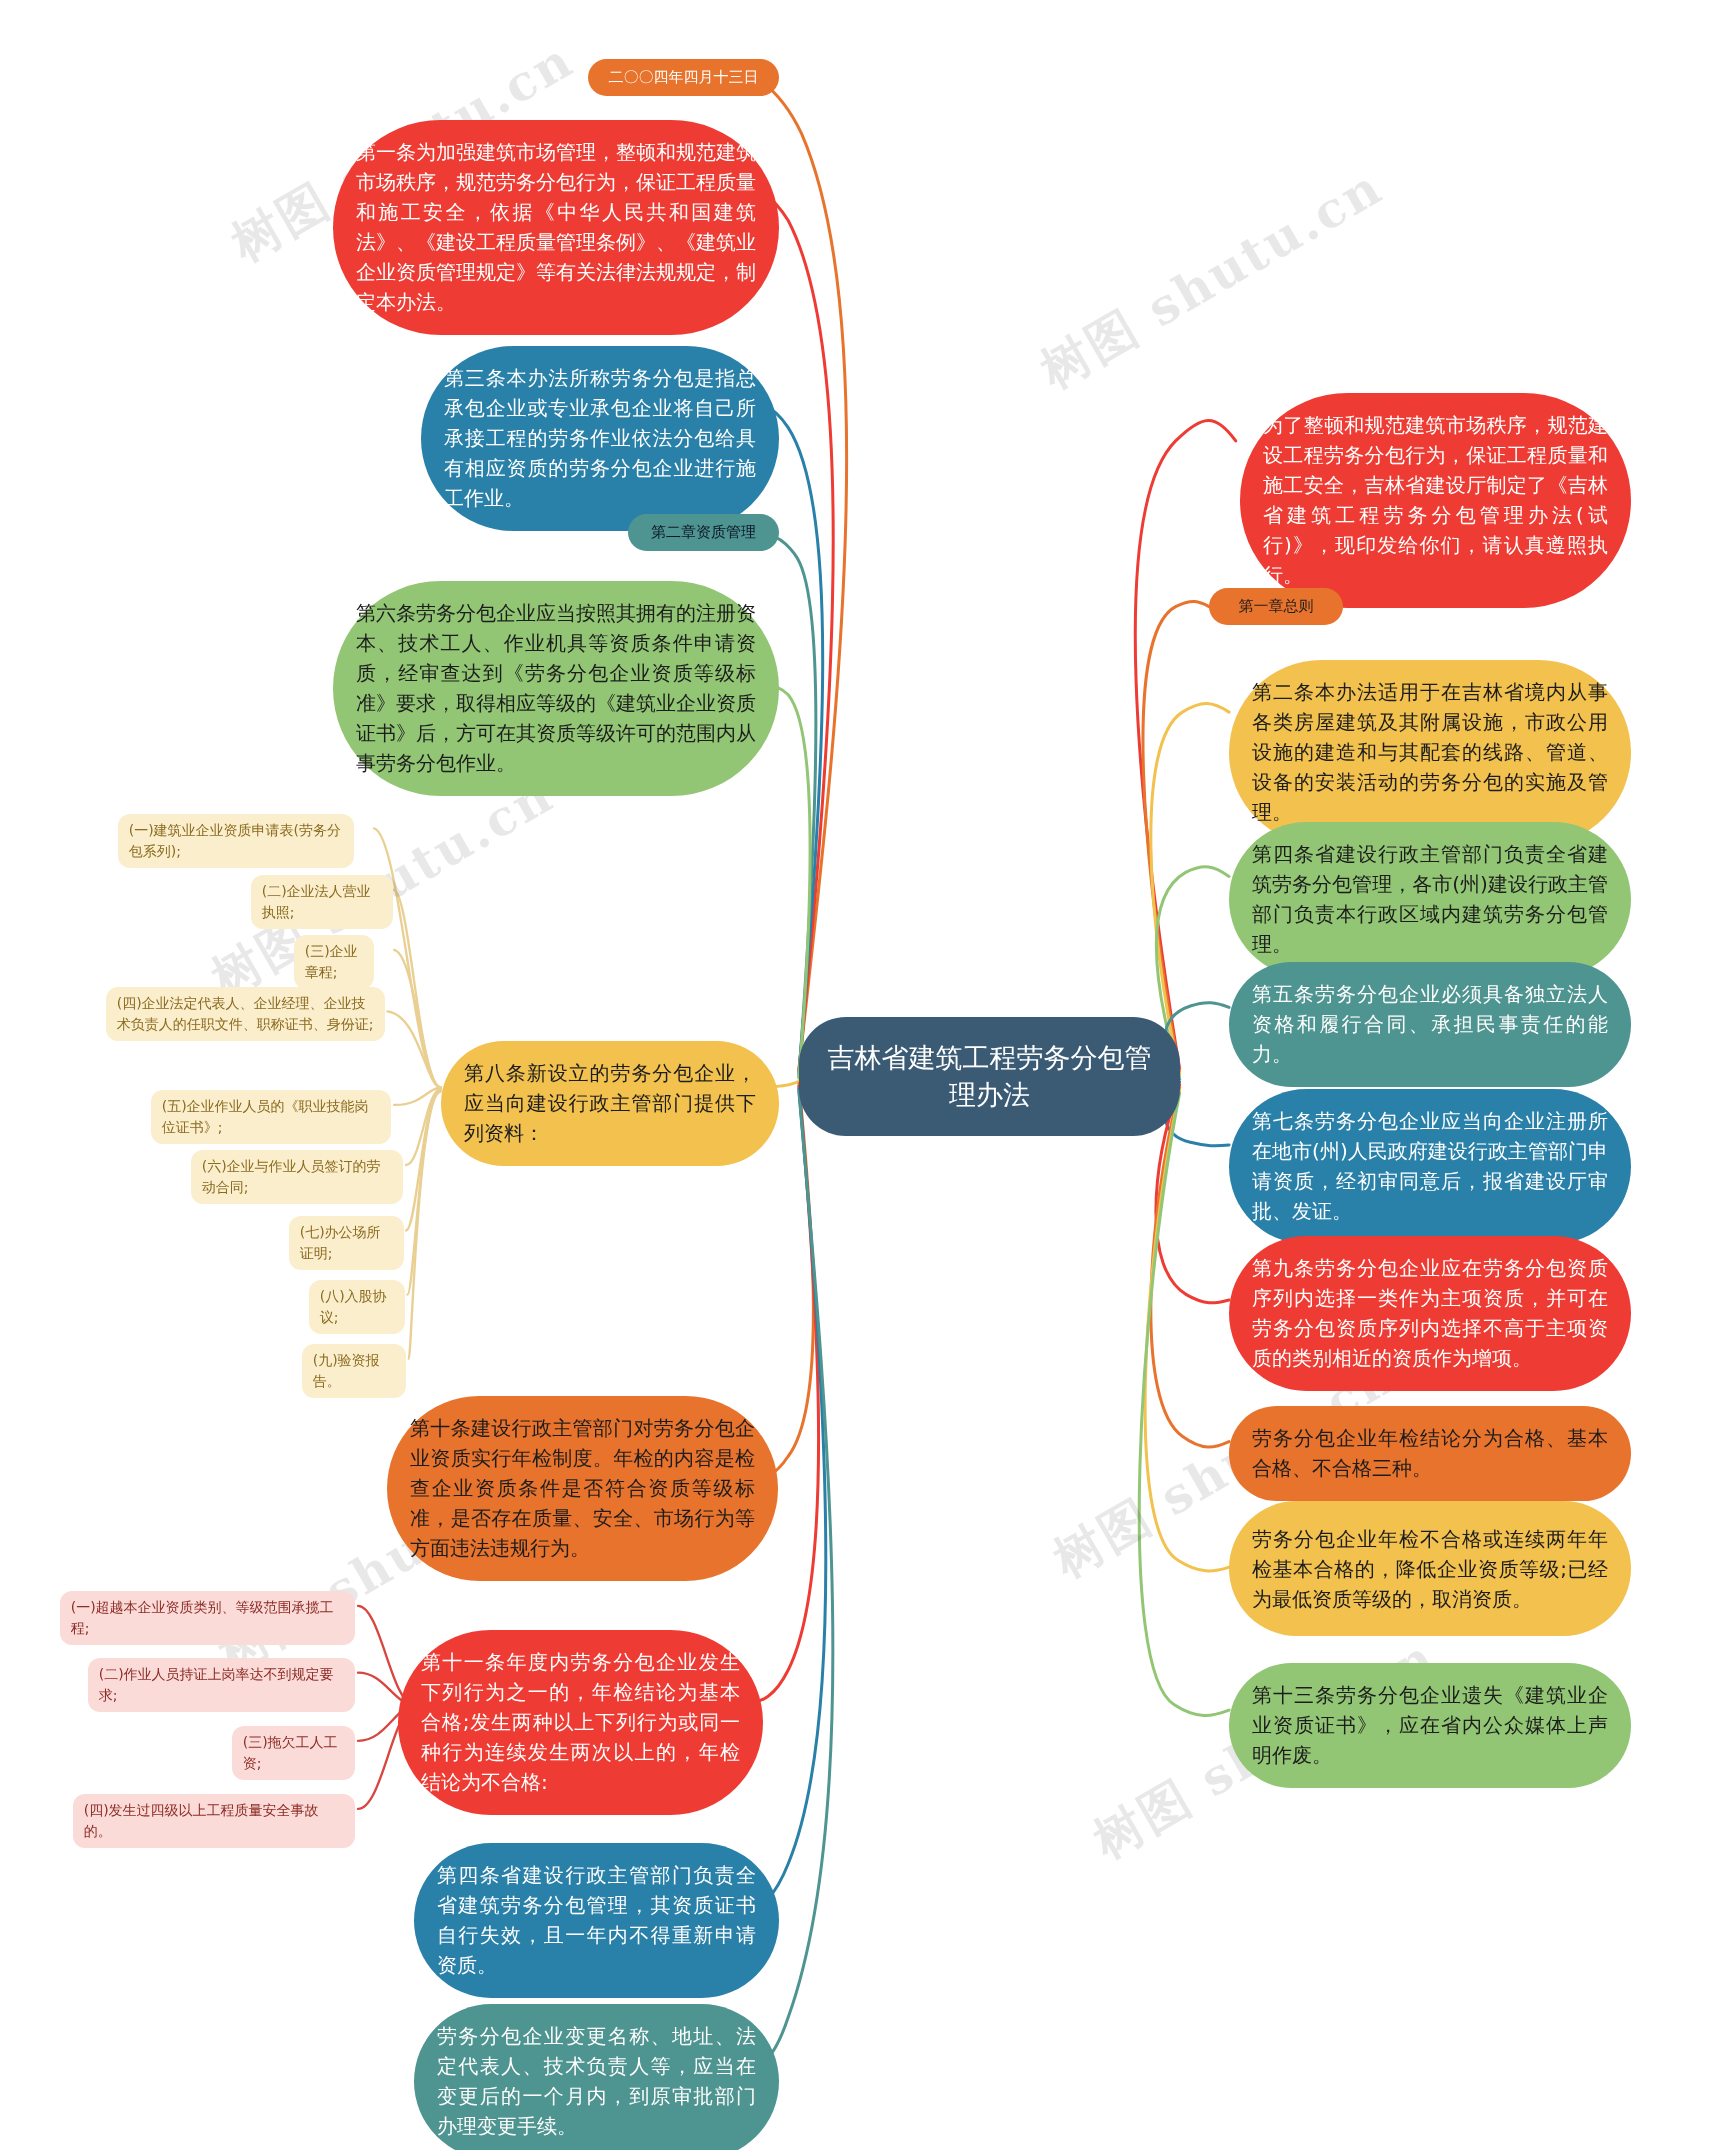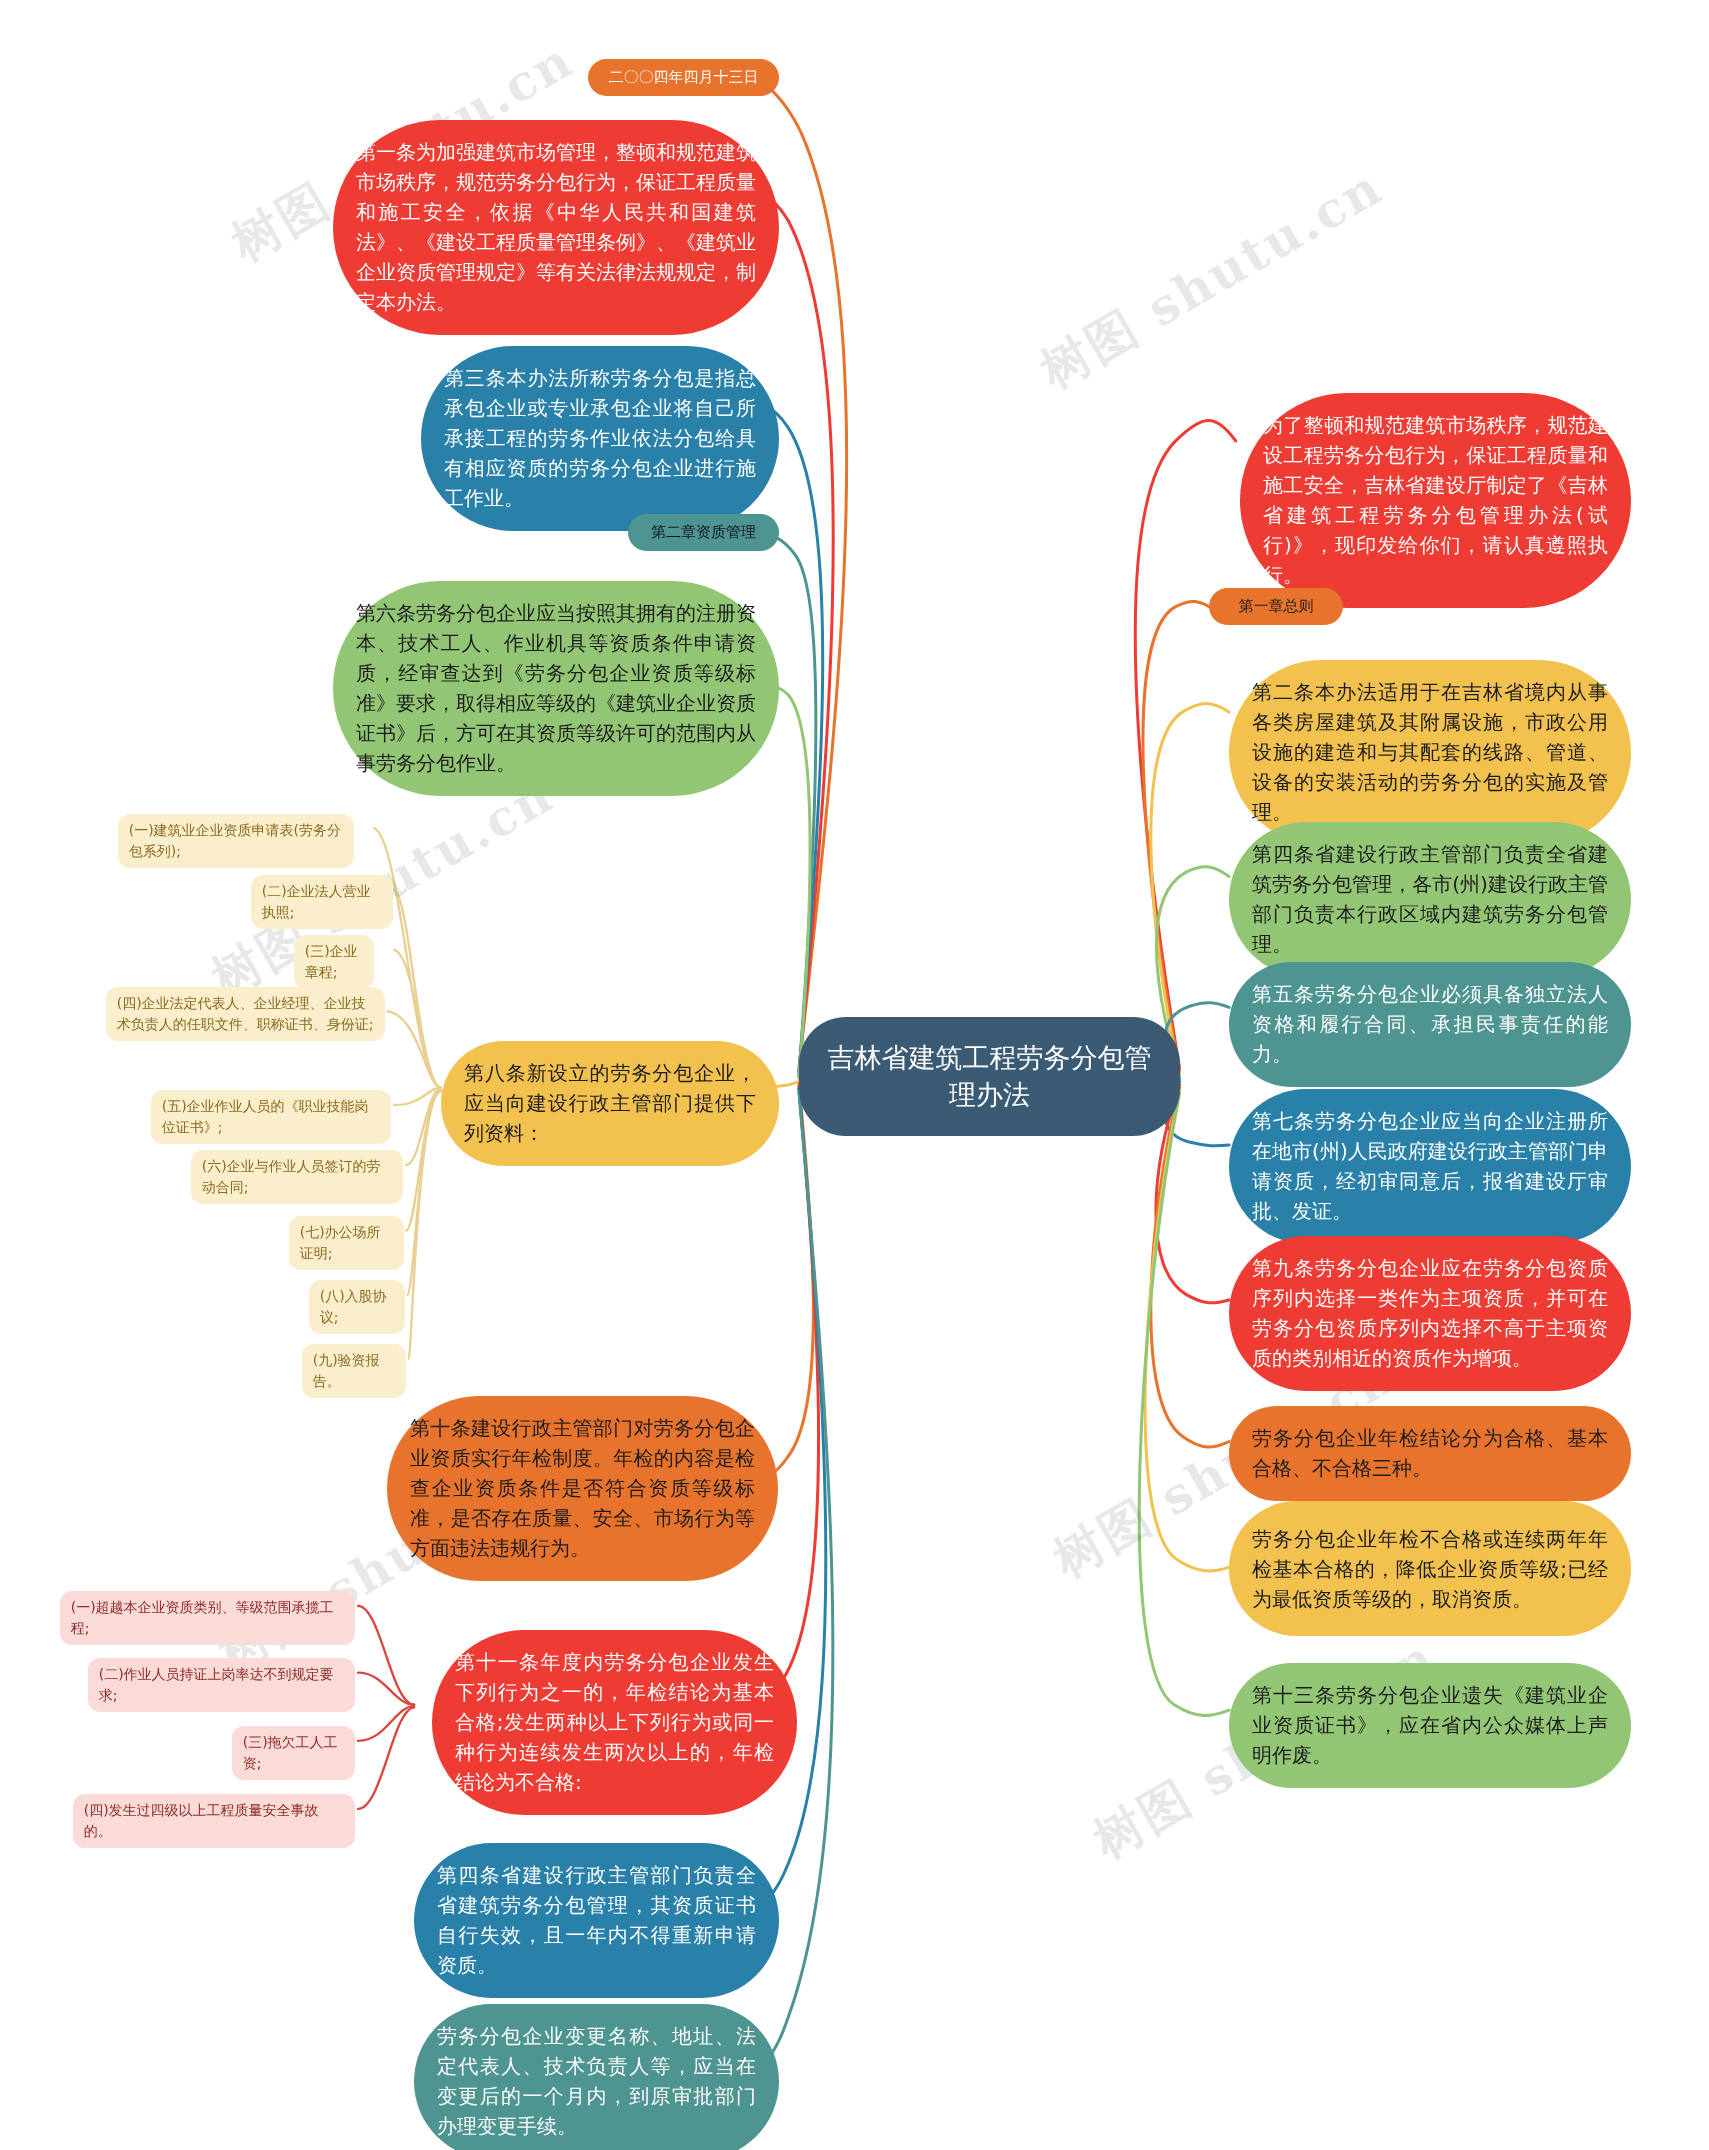--- a/index.html
+++ b/index.html
@@ -121,21 +121,21 @@
     </div>
   <div class="node card" id="n-l4" style="left: 333px; top: 581px; width: 446px; min-height: 214px; background: rgb(146, 198, 116); color: rgb(29, 29, 29);">
       <span class="txt">第六条劳务分包企业应当按照其拥有的注册资本、技术工人、作业机具等资质条件申请资质，经审查达到《劳务分包企业资质等级标准》要求，取得相应等级的《建筑业企业资质证书》后，方可在其资质等级许可的范围内从事劳务分包作业。</span>
     </div>
   <div class="node card" id="n-l6" style="left: 387px; top: 1396px; width: 391px; min-height: 174px; background: rgb(232, 115, 44); color: rgb(29, 29, 29);">
       <span class="txt">第十条建设行政主管部门对劳务分包企业资质实行年检制度。年检的内容是检查企业资质条件是否符合资质等级标准，是否存在质量、安全、市场行为等方面违法违规行为。</span>
     </div>
   <div class="node card" id="n-l5" style="left: 441px; top: 1041px; width: 338px; min-height: 94px; background: rgb(242, 193, 78); color: rgb(29, 29, 29);">
       <span class="txt">第八条新设立的劳务分包企业，应当向建设行政主管部门提供下列资料：</span>
     </div>
-  <div class="node card" id="n-l7" style="left: 432px; top: 1630px; width: 365px; min-height: 147px; background: rgb(238, 59, 51); color: rgb(255, 255, 255);">
+  <div class="node card" id="n-l7" style="left: 398px; top: 1630px; width: 365px; min-height: 147px; background: rgb(238, 59, 51); color: rgb(255, 255, 255);">
       <span class="txt">第十一条年度内劳务分包企业发生下列行为之一的，年检结论为基本合格;发生两种以上下列行为或同一种行为连续发生两次以上的，年检结论为不合格:</span>
     </div>
   <div class="node card" id="n-l8" style="left: 414px; top: 1843px; width: 365px; min-height: 134px; background: rgb(41, 128, 168); color: rgb(255, 255, 255);">
       <span class="txt">第四条省建设行政主管部门负责全省建筑劳务分包管理，其资质证书自行失效，且一年内不得重新申请资质。</span>
     </div>
   <div class="node card" id="n-l9" style="left: 414px; top: 2004px; width: 365px; min-height: 134px; background: rgb(78, 148, 144); color: rgb(255, 255, 255);">
       <span class="txt">劳务分包企业变更名称、地址、法定代表人、技术负责人等，应当在变更后的一个月内，到原审批部门办理变更手续。</span>
     </div>
 
   <div id="a8-items">

